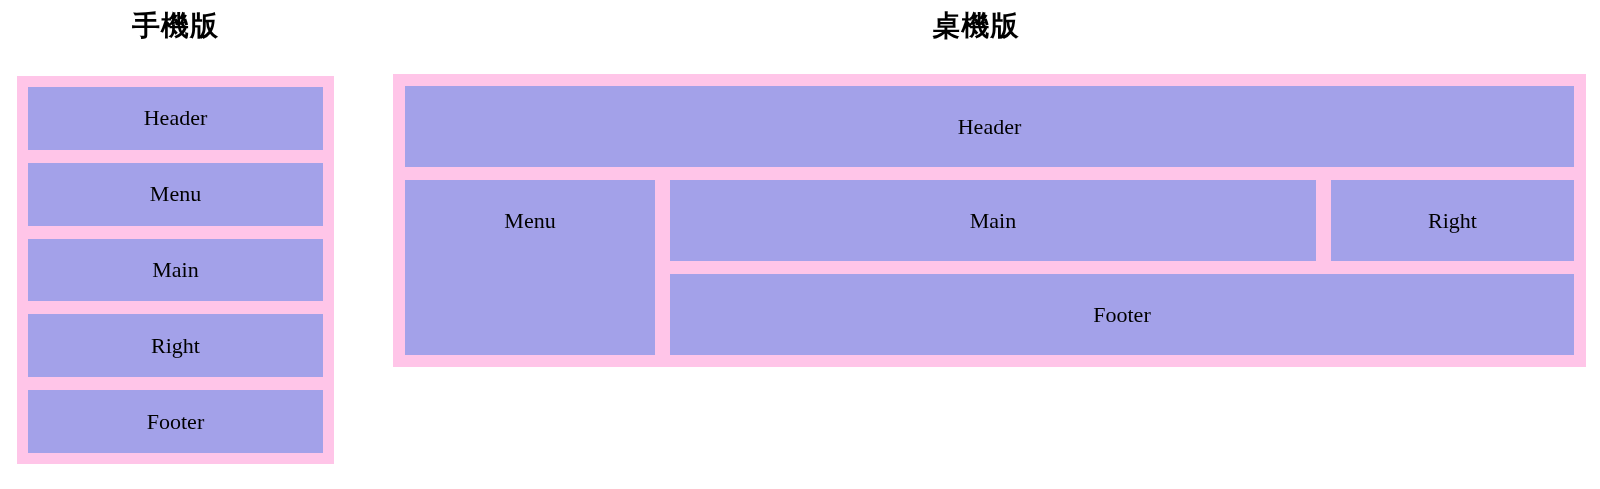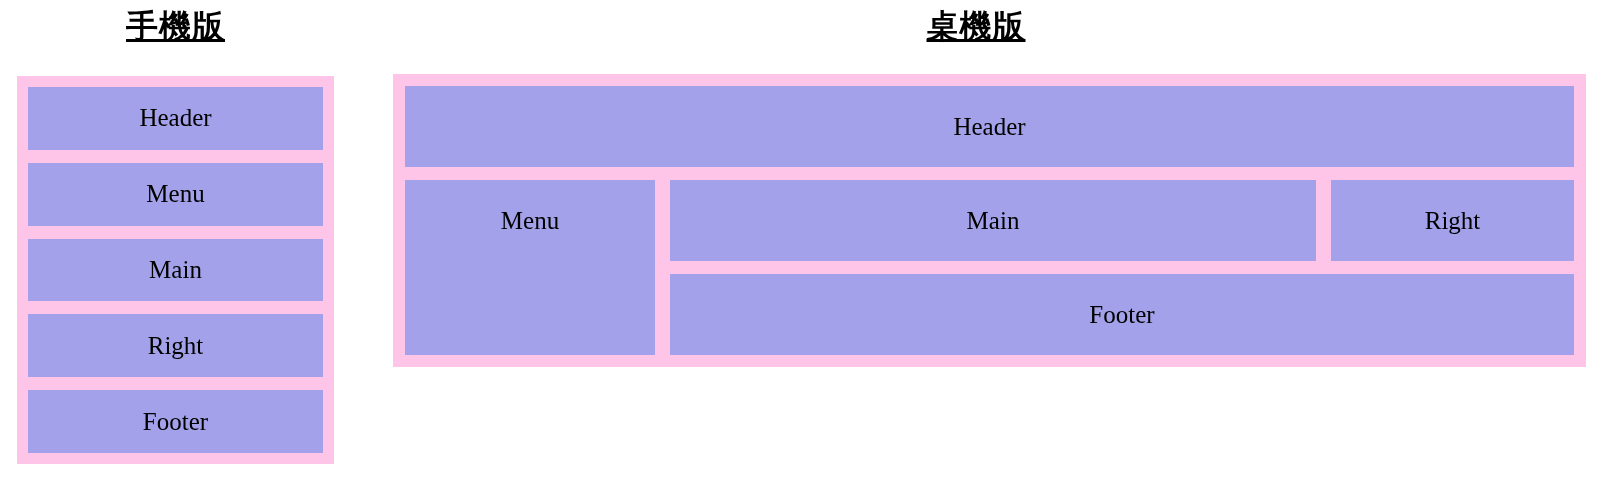--- a/index.html
+++ b/index.html
@@ -13,27 +13,26 @@
   html, body { width: 1600px; height: 489px; }
   body {
     position: relative;
     background: var(--page-bg);
     font-family: "Liberation Sans", sans-serif;
     overflow: hidden;
   }
   .section-title {
     position: absolute;
     top: 6px;
-    font-size: 32px;
+    font-size: 28px;
     line-height: 40px;
     font-weight: bold;
     color: var(--title);
     text-align: center;
     letter-spacing: 1px;
-    text-decoration: underline;
   }
   #mobile-title  { left: 17px;  width: 317px; }
   #desktop-title { left: 373px; width: 1206px; }
 
   .panel {
     position: absolute;
     background: var(--pink);
     display: grid;
   }
   #mobile-panel {
@@ -51,21 +50,21 @@
     grid-template-columns: 250px 1fr 243px;
     grid-template-rows: 81px 81px 81px;
     grid-template-areas:
       "header header header"
       "menu   main   right"
       "menu   footer footer";
   }
   .box {
     background: var(--purple);
     font-family: "Liberation Serif", serif;
-    font-size: 25px;
+    font-size: 22px;
     color: var(--label);
   }
   .label-wrap {
     display: flex;
     align-items: center;
     justify-content: center;
     height: 100%;
   }
   
   #desktop-box-menu .label-wrap { height: 81px; }

